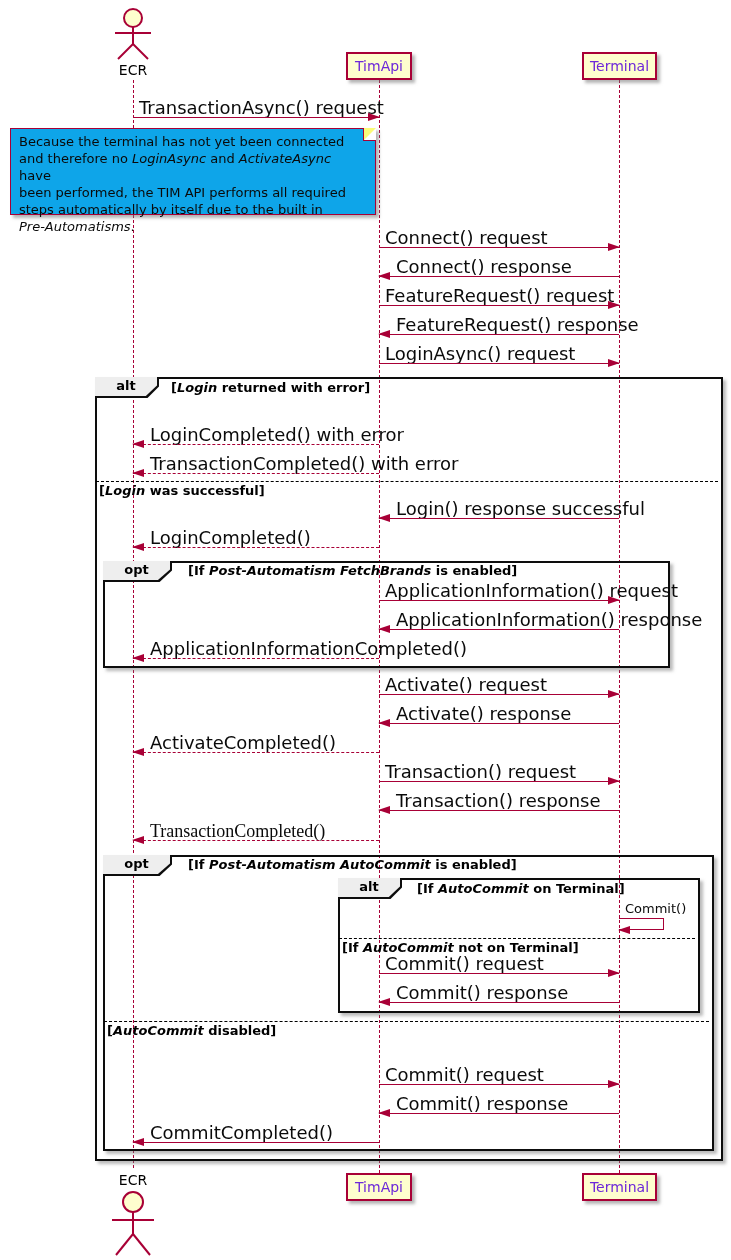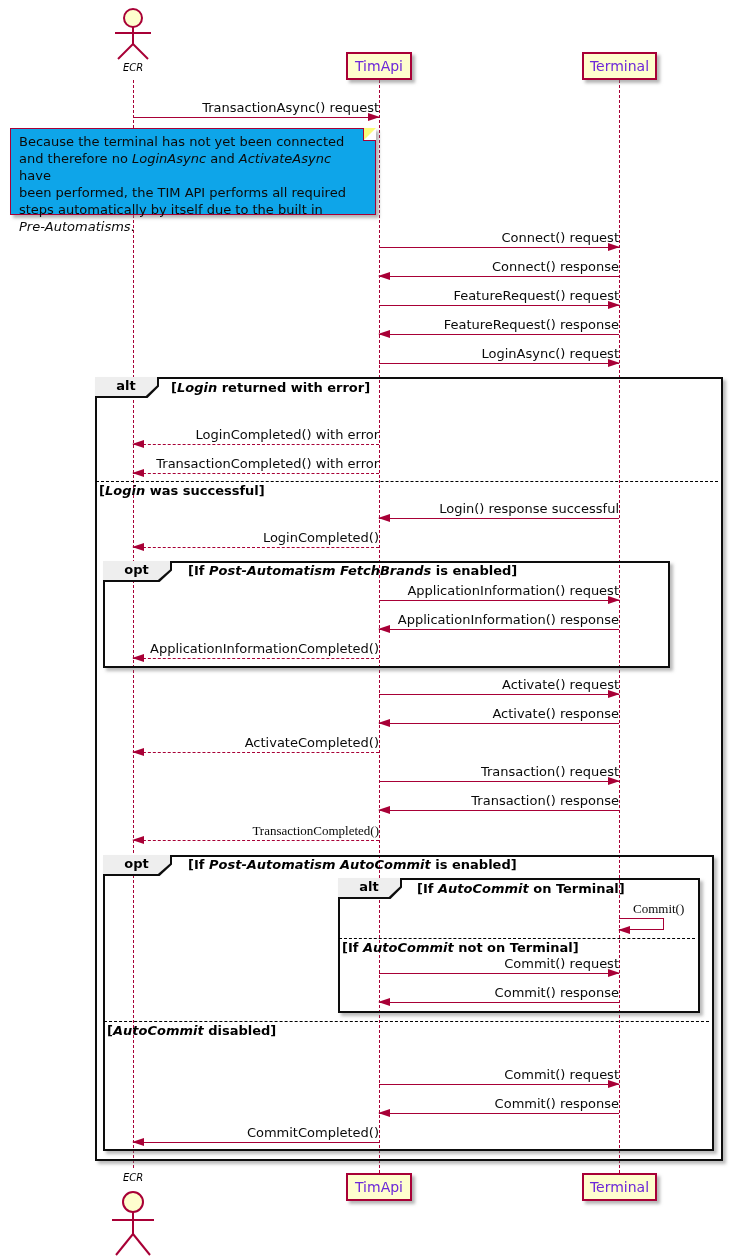--- a/index.html
+++ b/index.html
@@ -9,36 +9,36 @@
   
   .lifeline{position:absolute;width:0;border-left:1px dashed #a80036;z-index:1;}
 
   
   .pbox{position:absolute;background:#fefece;border:2px solid #a80036;z-index:6;
         box-shadow:3px 3px 3px rgba(120,120,120,.55);
         display:flex;align-items:center;justify-content:center;
         font-size:14px;color:#6d28d9;}
 
   
-  .actor-label{position:absolute;z-index:6;font-size:10px;text-align:center;width:60px;font-style:italic;}
+  .actor-label{position:absolute;z-index:6;font-size:14px;text-align:center;width:60px;}
   .actor-fig{position:absolute;z-index:6;}
 
   
-  .msg{position:absolute;z-index:4;font-size:13px;line-height:16px;color:#0a0a0a;text-align:right;}
+  .msg{position:absolute;z-index:4;font-size:18px;line-height:16px;color:#0a0a0a;}
   .msg .lbl{display:block;white-space:nowrap;margin:0 0 1px 6px;}
   .msg.l .lbl{margin-left:17px;}
   .msg .line{position:relative;height:0;border-top:1px solid #a80036;}
   .msg.dash .line{border-top-style:dashed;}
   .ah{position:absolute;width:0;height:0;border-style:solid;}
   .ah.r{right:-1px;top:-5px;border-width:4.5px 0 4.5px 12px;border-color:transparent transparent transparent #a80036;}
   .ah.l{left:-1px;top:-5px;border-width:4.5px 12px 4.5px 0;border-color:transparent #a80036 transparent transparent;}
 
   
   .selfmsg{position:absolute;z-index:4;font-size:13px;line-height:16px;color:#0a0a0a;}
-  .selfmsg .lbl{display:block;white-space:nowrap;margin:0 0 1px 14px;font-family:Liberation Serif, serif;}
+  .selfmsg .lbl{display:block;white-space:nowrap;margin:0 0 1px 6px;}
   .selfmsg .loop{position:relative;width:44px;height:10px;
         border-top:1px solid #a80036;border-right:1px solid #a80036;border-bottom:1px solid #a80036;}
   .selfmsg .loop .ah{left:-1px;bottom:-5px;top:auto;}
 
   
   .frame{position:absolute;border:2px solid #0d0d0d;z-index:3;background:transparent;
          box-shadow:3px 3px 3px rgba(120,120,120,.5);}
   .ph{position:absolute;left:-2px;top:-2px;background:#0d0d0d;z-index:5;
       clip-path:polygon(0 0,100% 0,100% 45%,82% 100%,0 100%);}
   .ph .phi{position:absolute;left:0;top:0;right:2px;bottom:2px;background:#eee;

